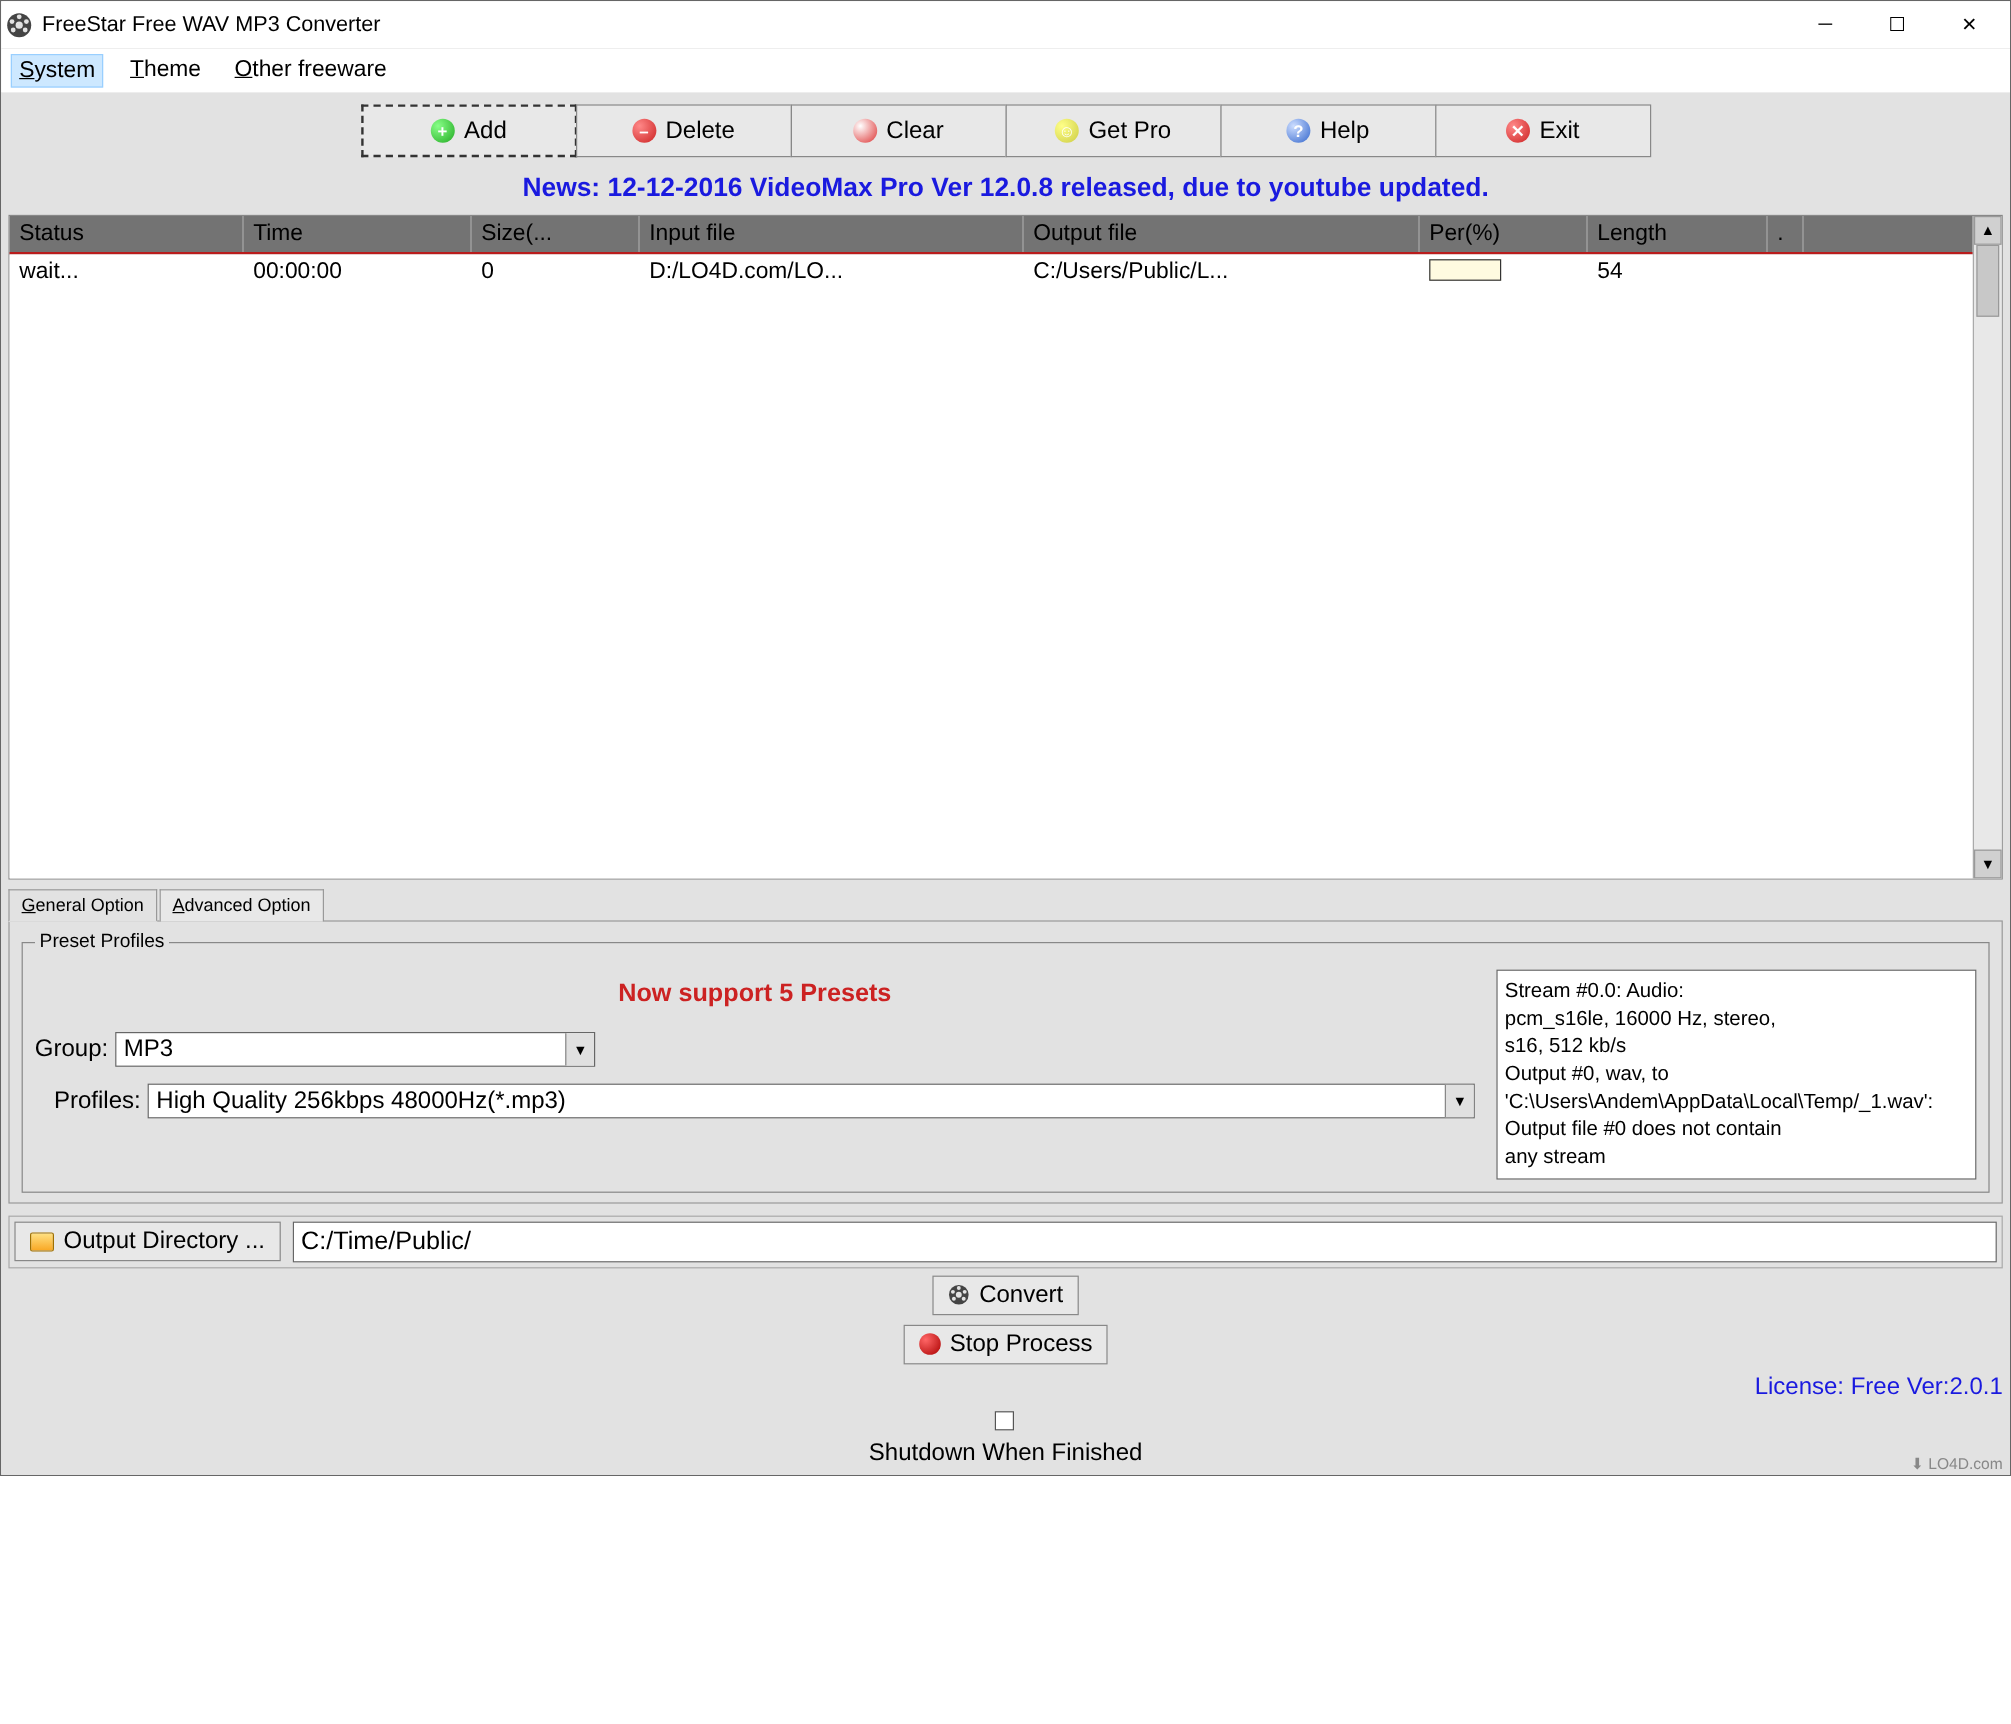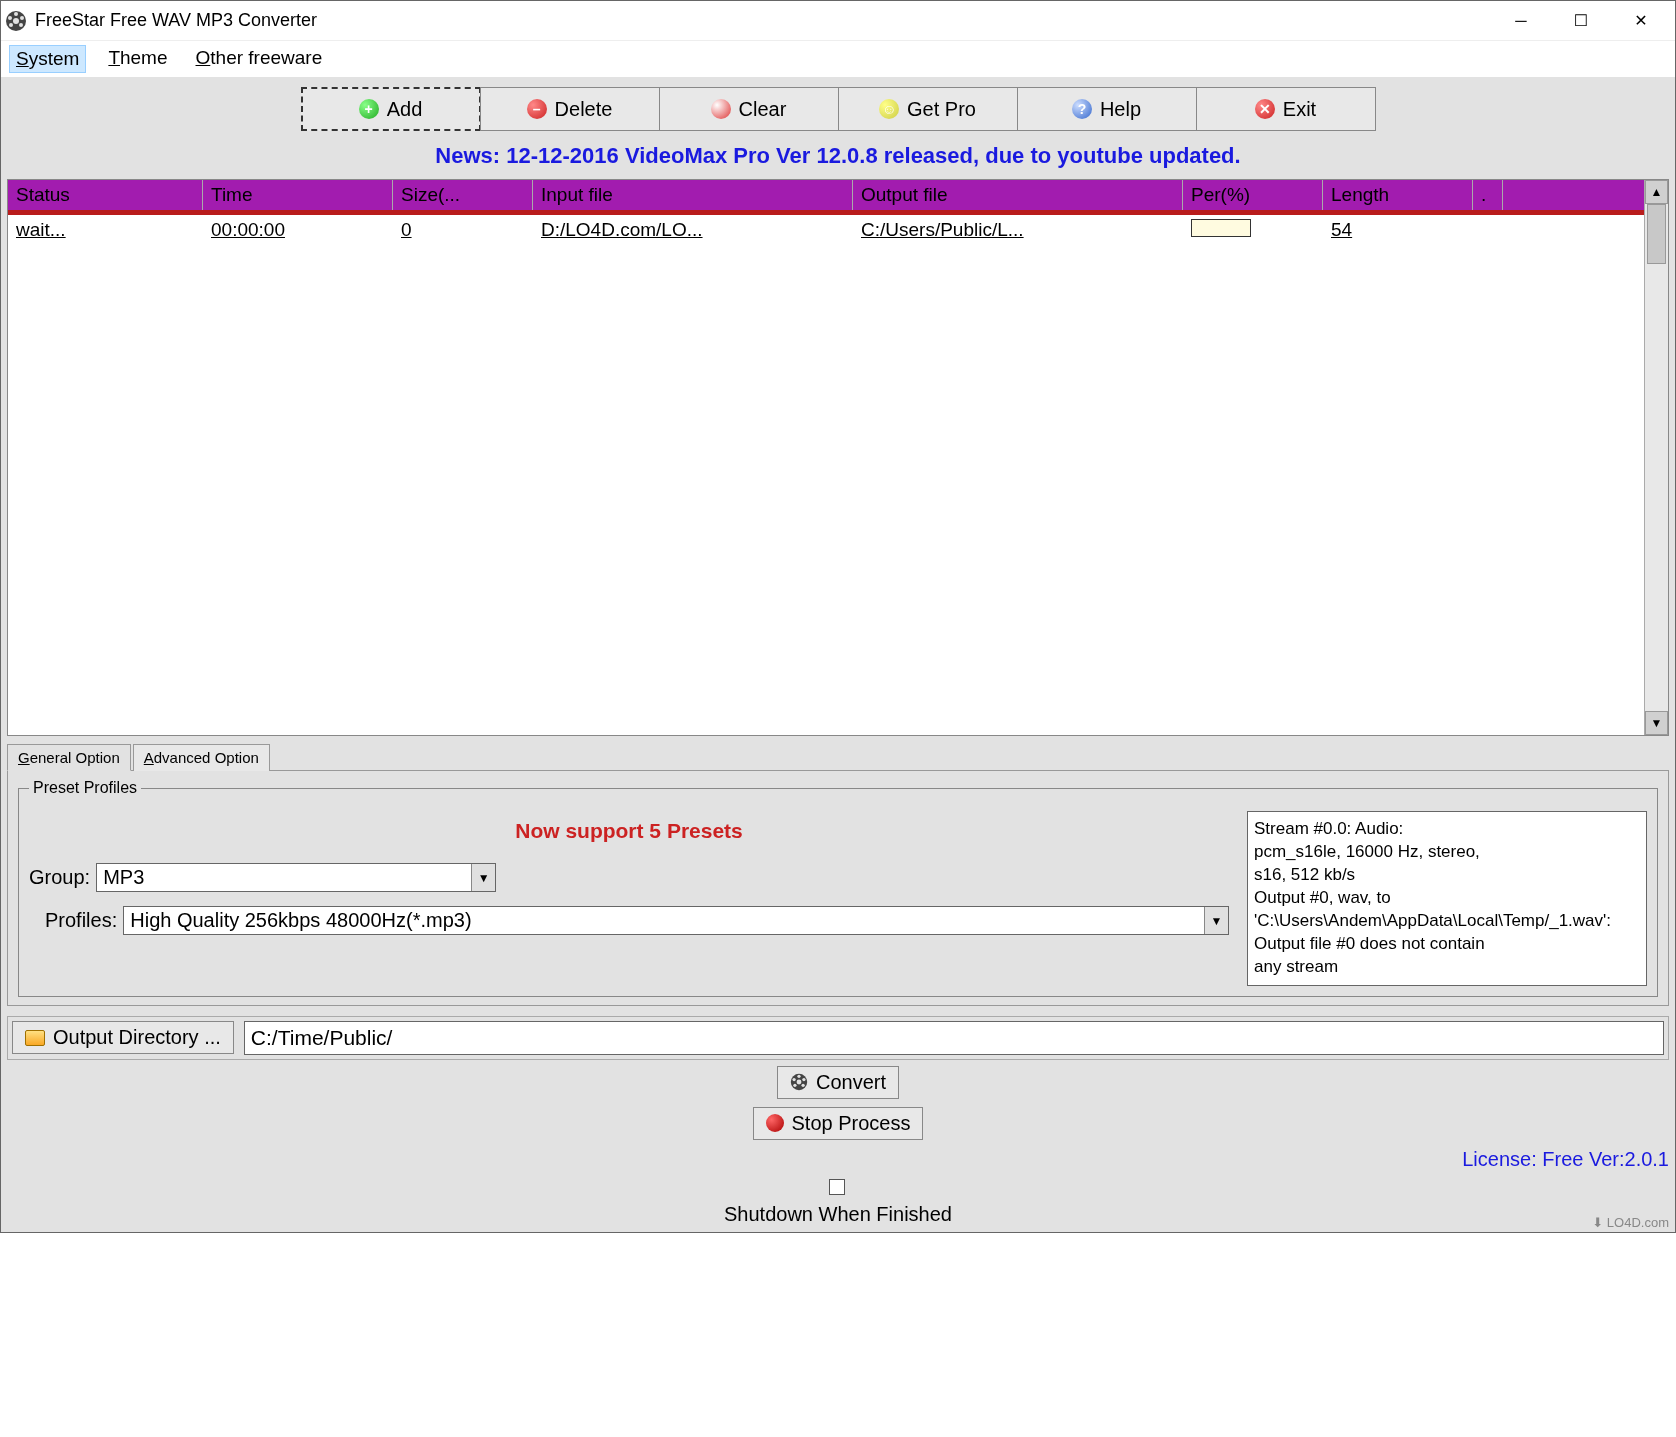--- a/index.html
+++ b/index.html
@@ -22,24 +22,24 @@
 .circle { width:20px; height:20px; border-radius:50%; display:inline-flex; align-items:center; justify-content:center; color:#fff; font-weight:bold; font-size:14px; }
 .c-green{background:radial-gradient(circle at 30% 30%,#8f8,#2a2);}
 .c-red{background:radial-gradient(circle at 30% 30%,#f88,#c22);}
 .c-redwhite{background:radial-gradient(circle at 30% 30%,#fff,#d33);}
 .c-yellow{background:radial-gradient(circle at 30% 30%,#ff8,#cc4);}
 .c-blue{background:radial-gradient(circle at 30% 30%,#cdf,#36c);}
 .c-x{background:radial-gradient(circle at 30% 30%,#f88,#c22);}
 .news { text-align:center; color:#1a1adf; font-weight:bold; font-size:22px; padding:4px 0 10px; }
 .table-wrap { display:flex; border:1px solid #888; background:#fff; }
 .tbl { flex:1; }
-.thead { display:flex; background:#a21caf; border-bottom:5px solid #b91c1c; font-size:19px; }
+.thead { display:flex; background:#737373; border-bottom:2px solid #b91c1c; font-size:19px; }
 .th { padding:4px 8px; border-right:1px solid #aaa; overflow:hidden; white-space:nowrap; text-overflow:clip; }
 .trow { display:flex; font-size:19px; }
-.td { padding:4px 8px; overflow:hidden; white-space:nowrap;text-decoration:underline; }
+.td { padding:4px 8px; overflow:hidden; white-space:nowrap; }
 .col-status{width:195px;} .col-time{width:190px;} .col-size{width:140px;} .col-input{width:320px;} .col-output{width:330px;} .col-per{width:140px;} .col-length{width:150px;} .col-ext{width:30px;}
 .progbox { display:inline-block; width:60px; height:18px; background:#fffbe0; border:1px solid #333; }
 .tbody { height:520px; background:#fff; }
 .vscroll { width:24px; background:#e8e8e8; border-left:1px solid #aaa; display:flex; flex-direction:column; }
 .vscroll .arr { height:24px; background:#d0d0d0; border:1px solid #999; display:flex; align-items:center; justify-content:center; font-size:12px; }
 .vscroll .track { flex:1; position:relative; }
 .vscroll .thumb { position:absolute; left:2px; right:2px; top:0; height:60px; background:#c8c8c8; border:1px solid #999; }
 .tabs { margin-top:8px; display:flex; font-size:15px; }
 .tab { padding:4px 10px; background:#e8e8e8; border:1px solid #999; border-bottom:none; margin-right:2px; }
 .tab.active { background:#e2e2e2; border-bottom:1px solid #e2e2e2; position:relative; z-index:2; }

